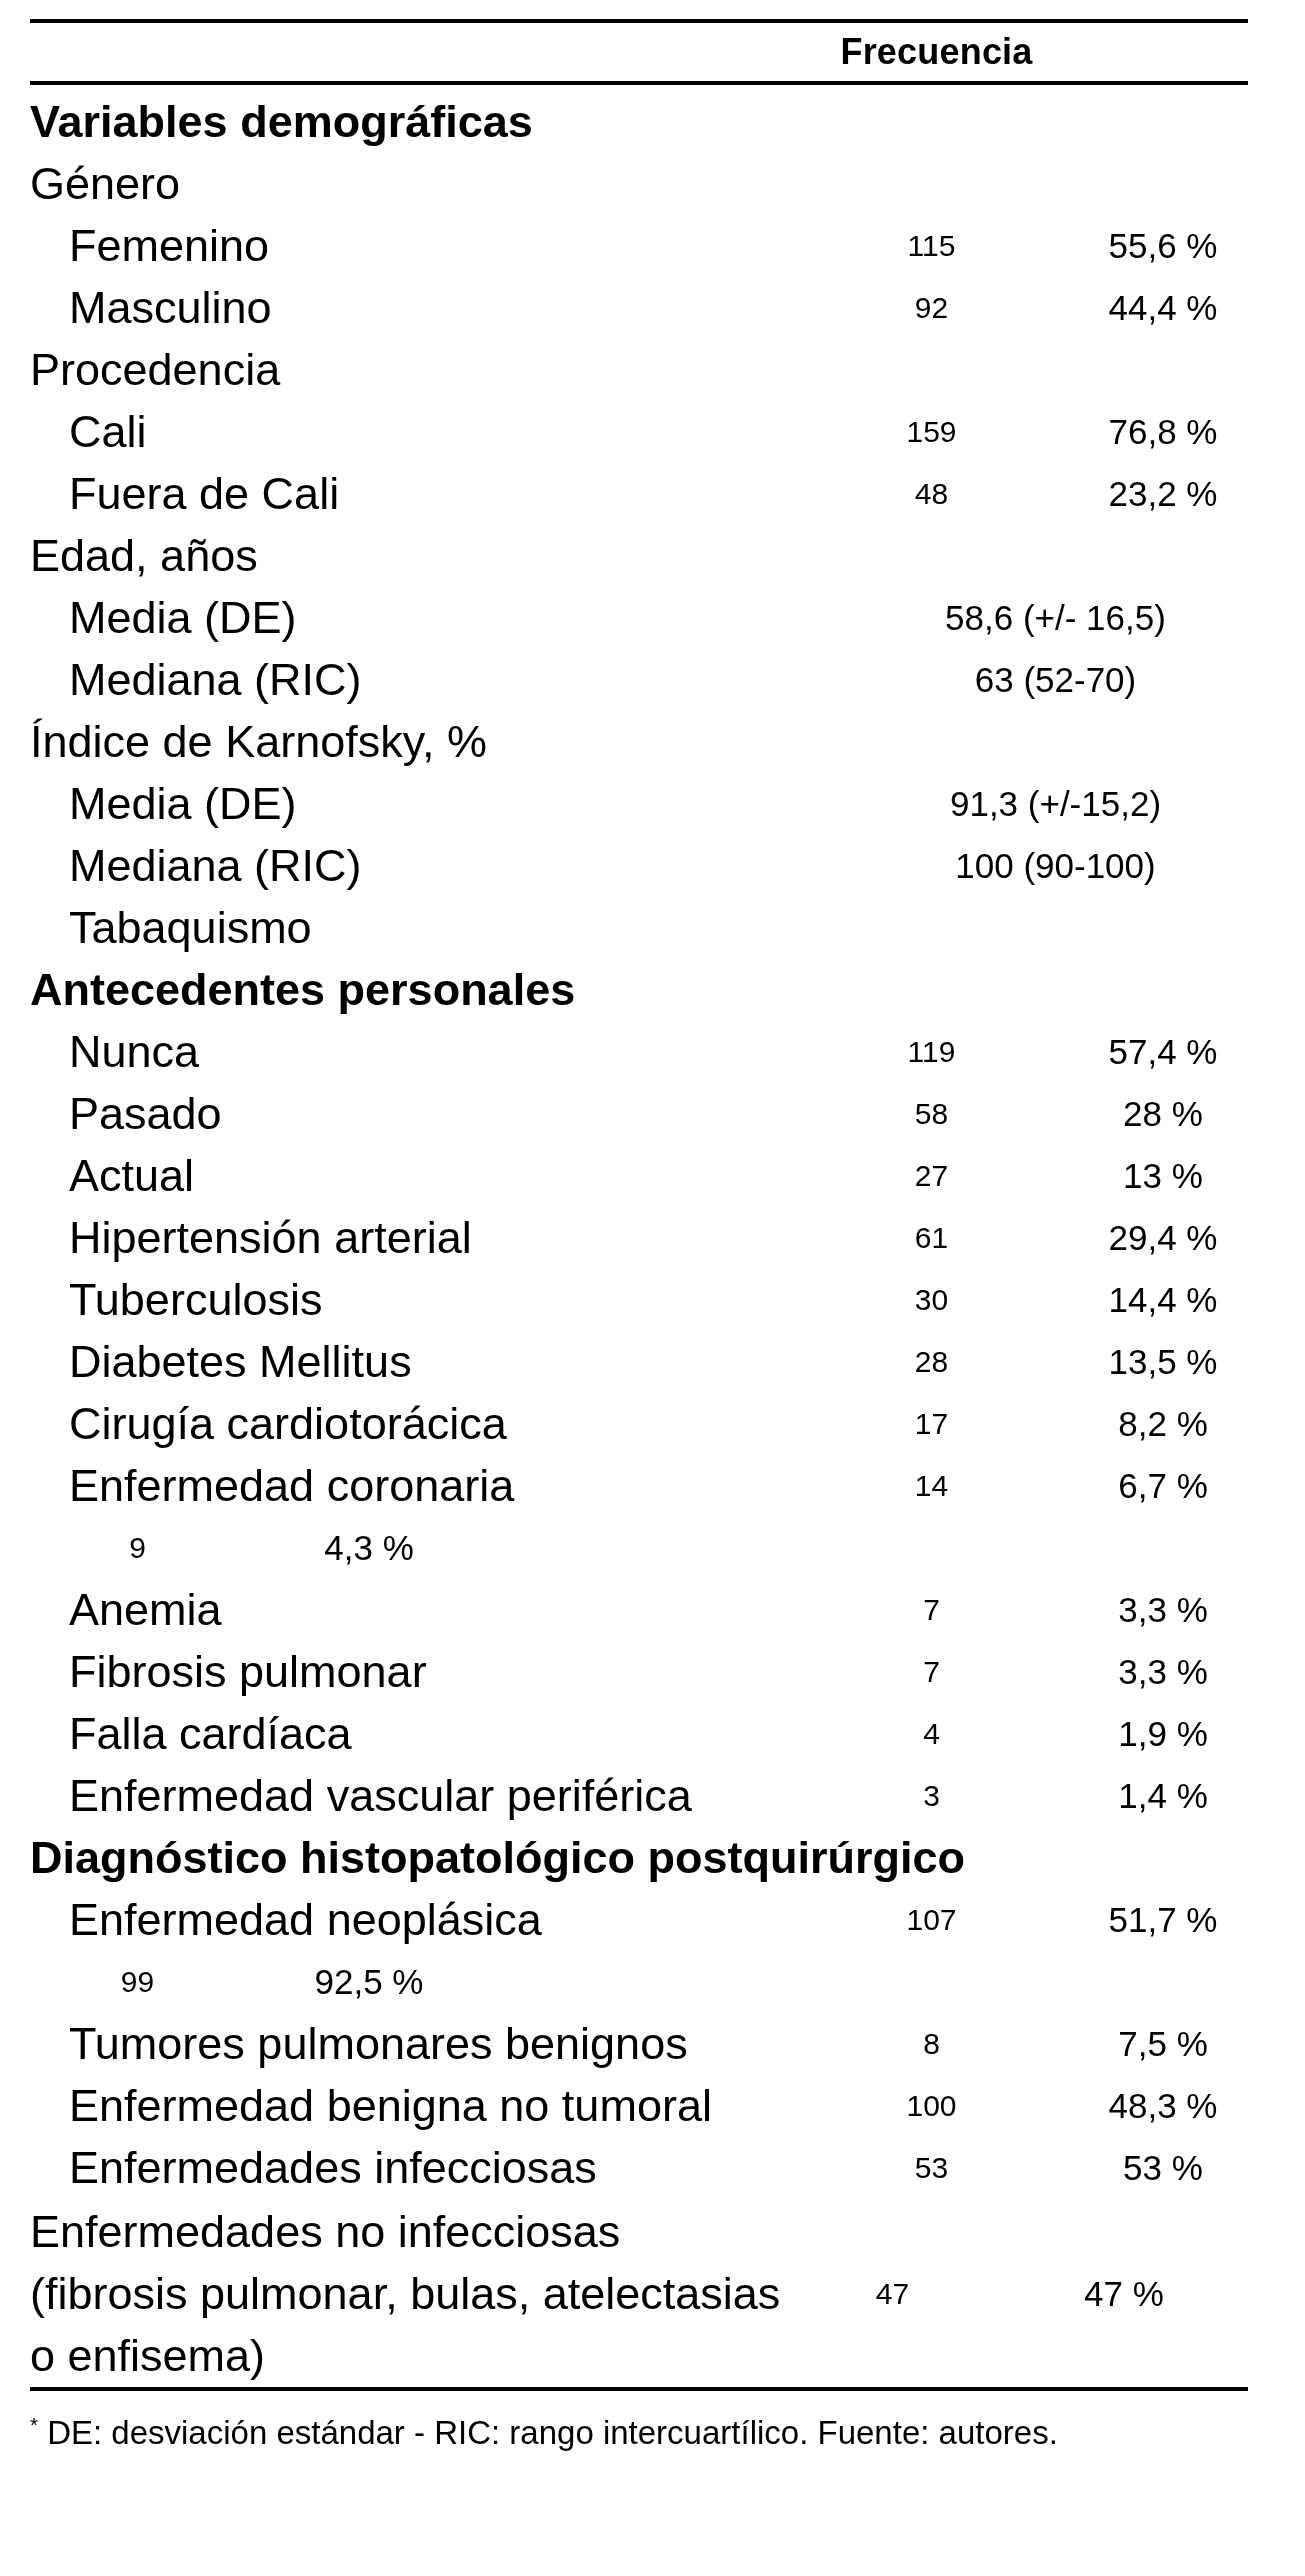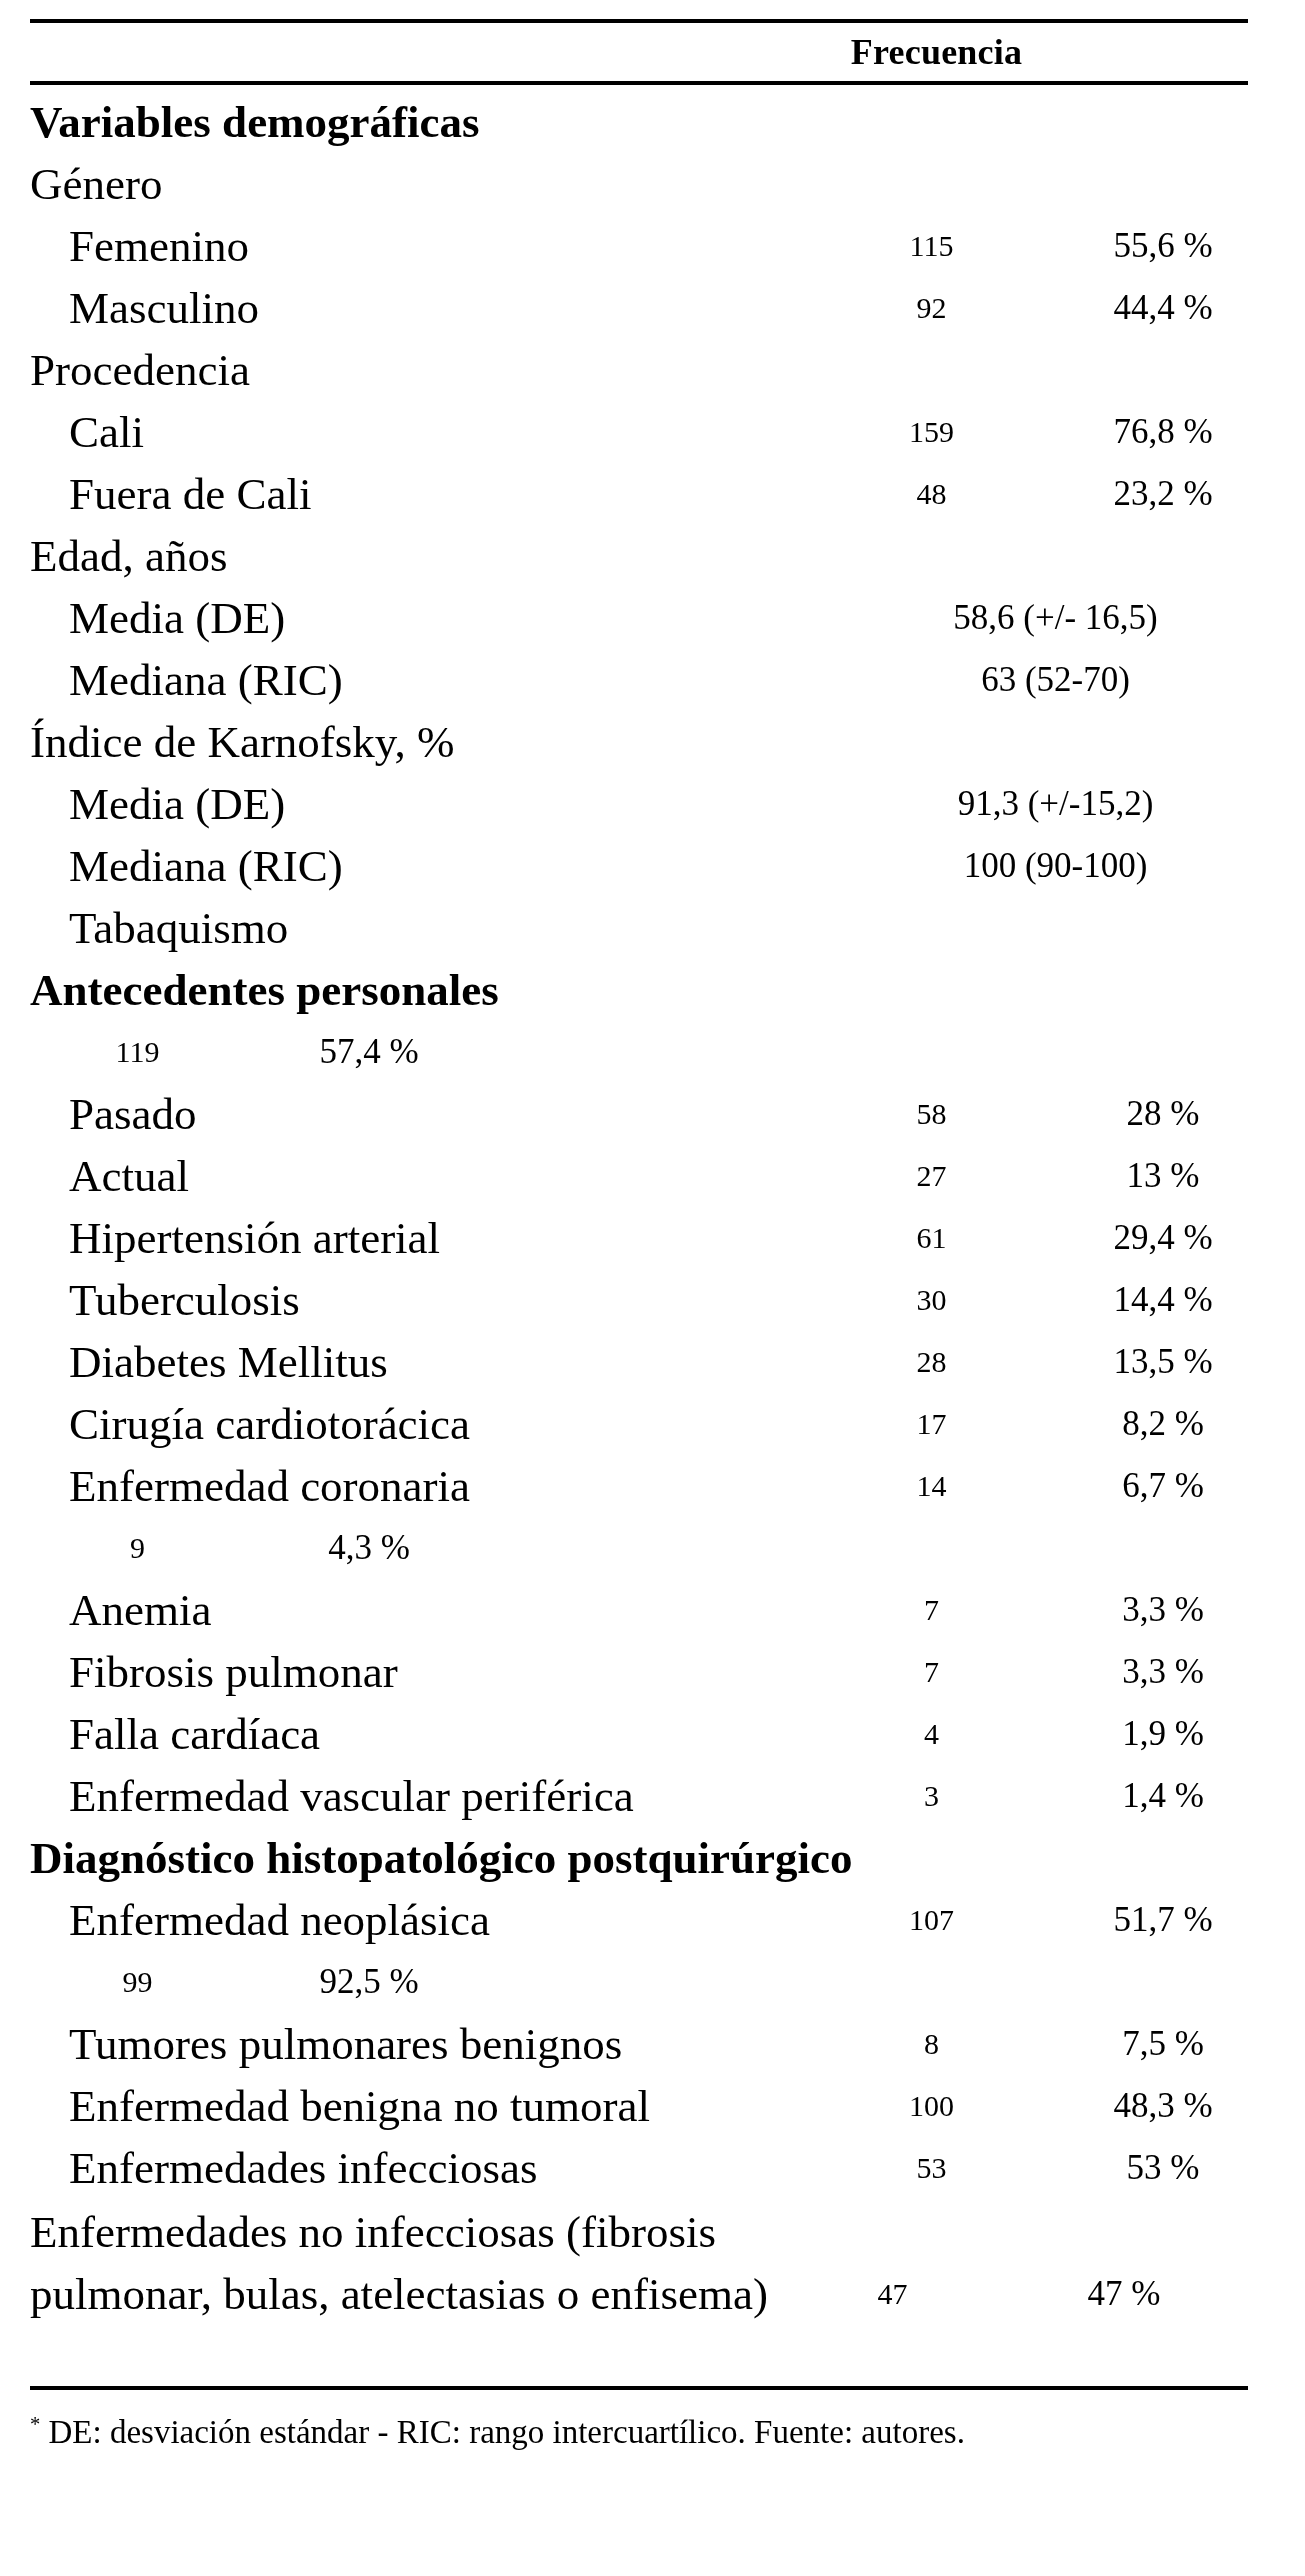--- a/index.html
+++ b/index.html
@@ -14,21 +14,20 @@
     font-family: "Liberation Sans", "DejaVu Sans", sans-serif;
     color: #000000;
     -webkit-font-smoothing: antialiased;
   }
 
   .sheet {
     position: relative;
     width: 1106px;
     height: 2576px;
     box-sizing: border-box;
-    font-family: Liberation Serif, serif;
   }
 
   .table-wrap {
     position: absolute;
     left: 30px;
     top: 18.7px;
     width: 1218px;
   }
 
   
@@ -205,20 +204,21 @@
           <div class="cell-label lvl-item">Tabaquismo</div>
           <div class="cell-n"></div>
           <div class="cell-p"></div>
         </div>
         <div class="row">
           <div class="cell-label lvl-section">Antecedentes personales</div>
           <div class="cell-n"></div>
           <div class="cell-p"></div>
         </div>
         <div class="row">
+          <div class="cell-label lvl-item">Nunca</div>
           <div class="cell-n">119</div>
           <div class="cell-p">57,4 %</div>
         </div>
         <div class="row">
           <div class="cell-label lvl-item">Pasado</div>
           <div class="cell-n">58</div>
           <div class="cell-p">28 %</div>
         </div>
         <div class="row">
           <div class="cell-label lvl-item">Actual</div>

